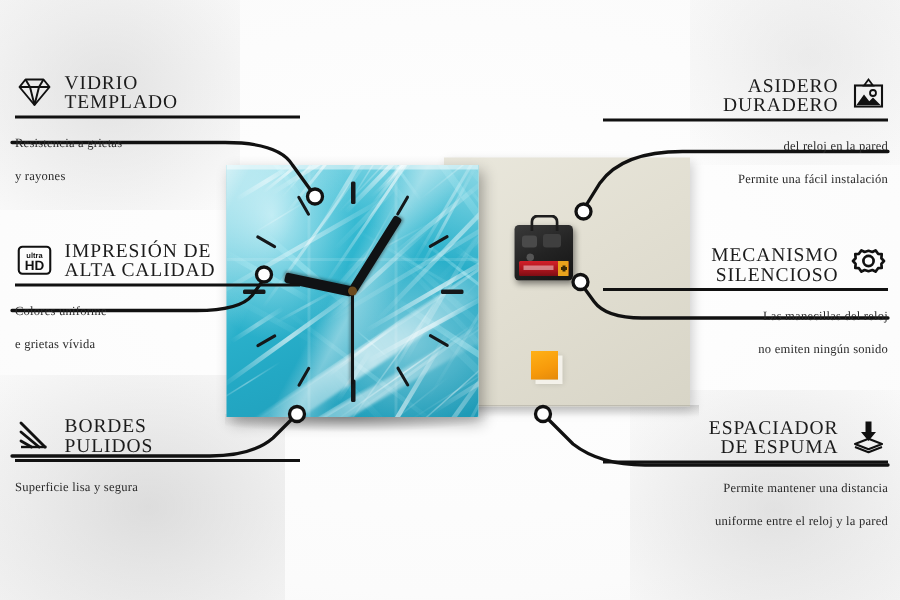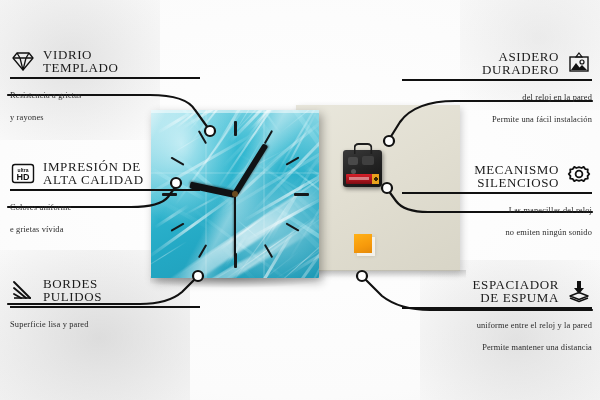--- a/index.html
+++ b/index.html
@@ -336,21 +336,21 @@
           </g>
           <path d="M21 20 L4 20" stroke="#111" stroke-width="1.6"></path>
         </svg>
       </span>
       <div>
         <div class="ftitle">BORDES</div>
         <div class="ftitle">PULIDOS</div>
       </div>
     </div>
     <div class="frule"></div>
-    <div class="fdesc">Superficie lisa y pared</div>
+    <div class="fdesc">Superficie lisa y segura</div>
   </div>
 
   <div class="feature right" id="f-asidero">
     <div class="fhead">
       <span class="ficon">
         <svg width="26" height="24" viewBox="0 0 26 24">
           <path d="M13 2 L16 6 L10 6 Z" fill="none" stroke="#111" stroke-width="1.2"></path>
           <rect x="4" y="6" width="18" height="14" fill="none" stroke="#111" stroke-width="1.4"></rect>
           <circle cx="16" cy="11" r="2" fill="none" stroke="#111" stroke-width="1.2"></circle>
           <path d="M5 19 L10 12 L13.5 16.5 L16 14 L21 19 Z" fill="#111"></path>
@@ -397,17 +397,17 @@
           <path d="M13 13.5 L22 17 L13 20.5 L4 17 Z" fill="none" stroke="#111" stroke-width="1.4" stroke-linejoin="round"></path>
           <path d="M4 19 L13 22.5 L22 19" fill="none" stroke="#111" stroke-width="1.4" stroke-linejoin="round"></path>
         </svg>
       </span>
       <div>
         <div class="ftitle">ESPACIADOR</div>
         <div class="ftitle">DE ESPUMA</div>
       </div>
     </div>
     <div class="frule"></div>
+    <div class="fdesc">Permite mantener una distancia</div>
     <div class="fdesc">uniforme entre el reloj y la pared</div>
-    <div class="fdesc">Permite mantener una distancia</div>
   </div>
 
 </div>
 
 </body></html>

